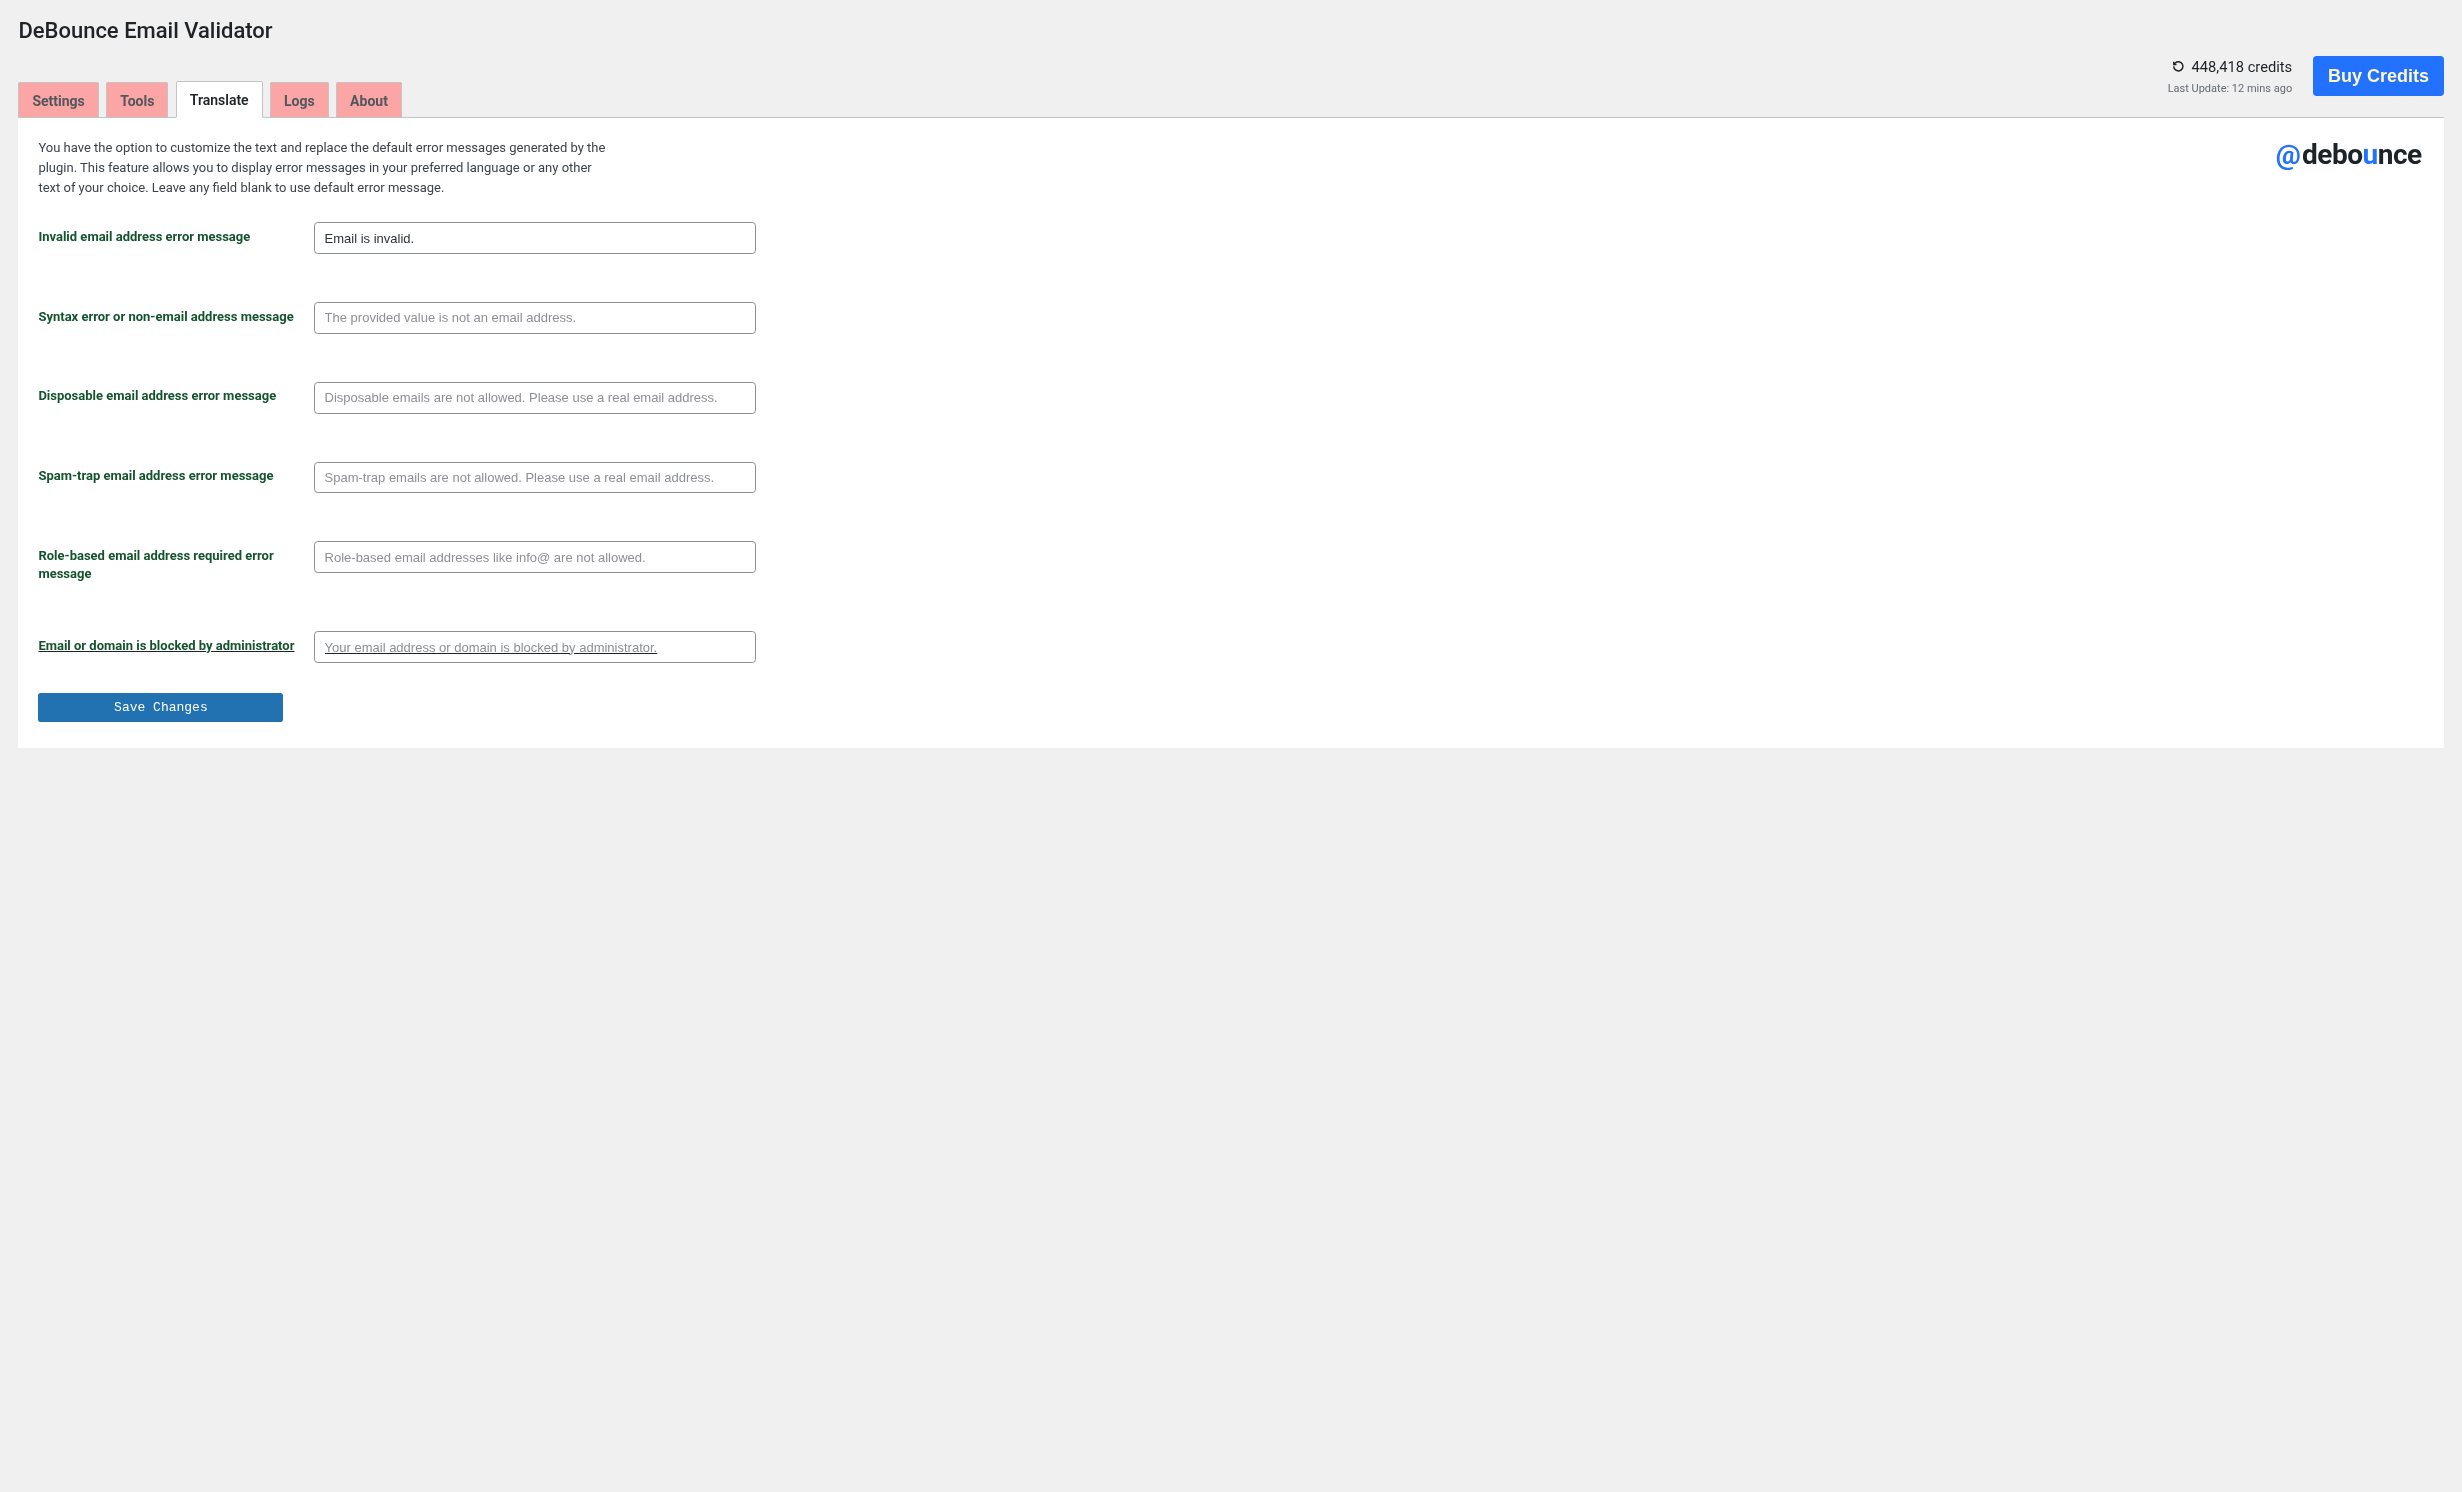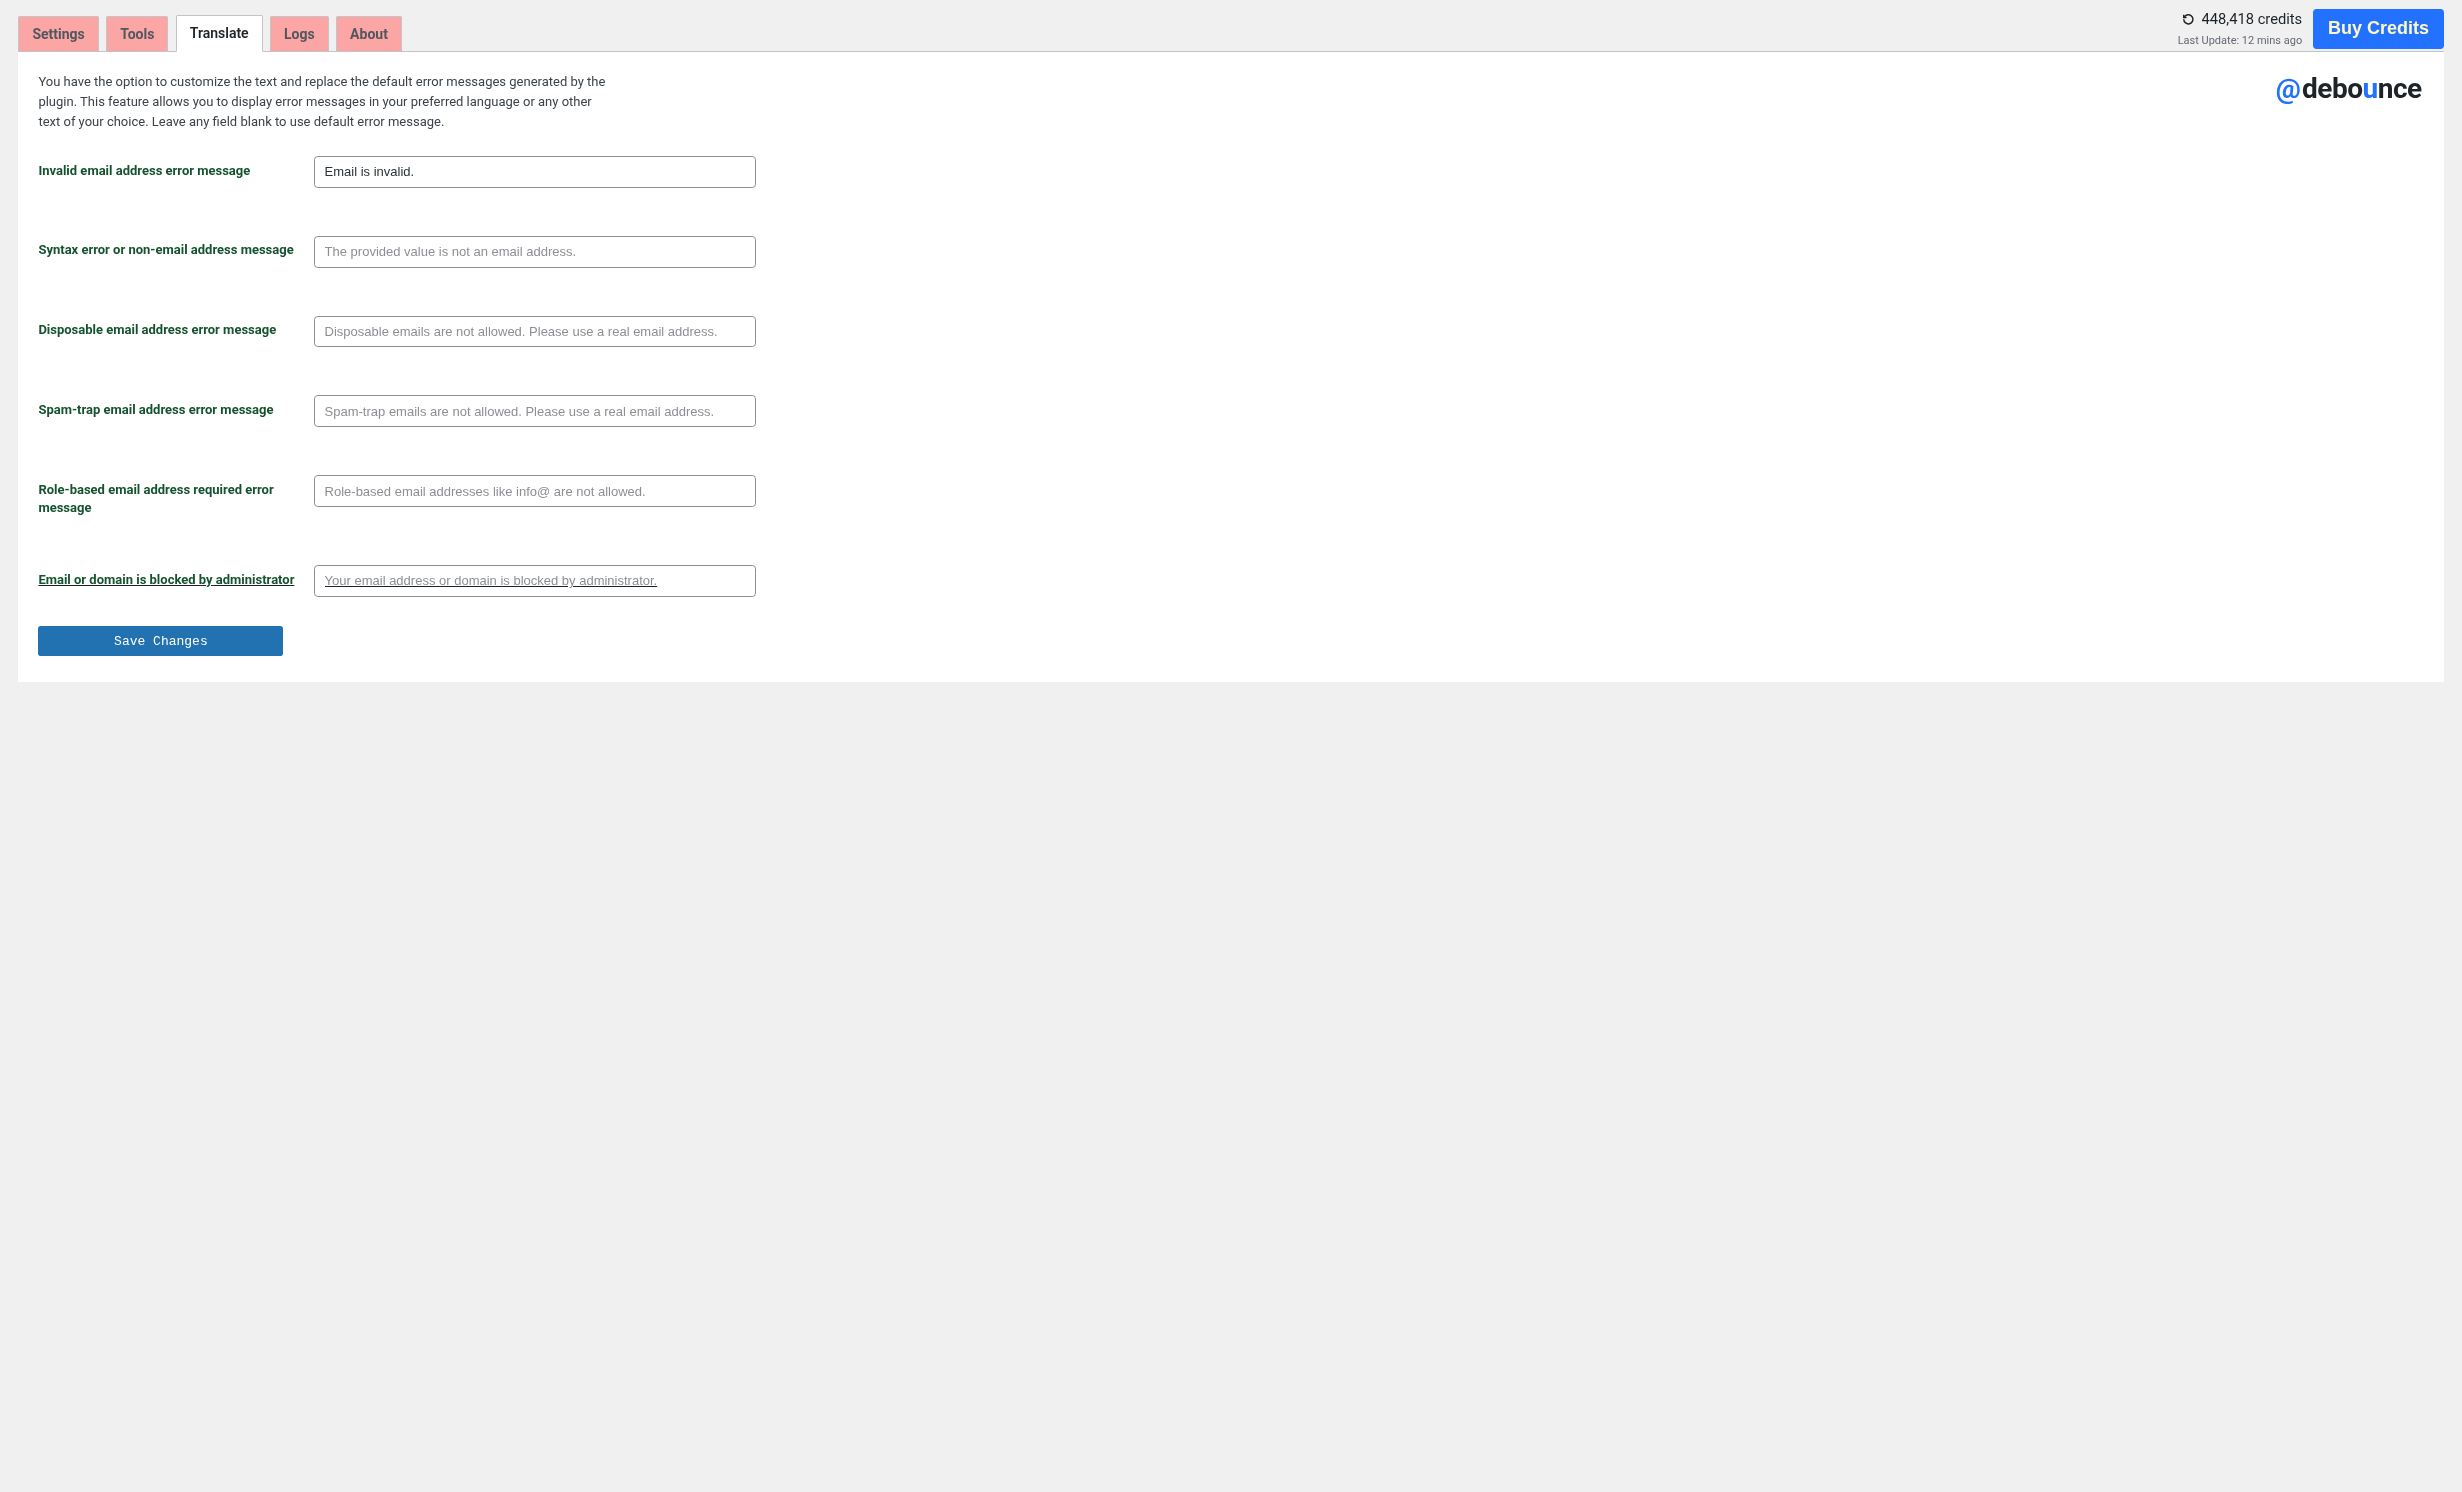--- a/index.html
+++ b/index.html
@@ -41,22 +41,22 @@
     background: #ffffff;
     color: #1d2327;
     font-weight: 600;
     border-bottom: 0.9px solid #fff;
     position: relative;
     z-index: 2;
   }
   .credits-area {
     display: flex;
     align-items: center;
-    gap: 11px;
-    padding-bottom: 3px;
+    gap: 21px;
+    padding-bottom: 22px;
     justify-content: center;
   }
   .credits-text { text-align: right; }
   .credits-line {
     display: flex;
     align-items: center;
     gap: 5.5px;
     font-size: 14.7px;
     color: #1d2327;
     justify-content: flex-end;
@@ -149,20 +149,21 @@
     font-weight: 500;
     border-radius: 2.8px;
     cursor: pointer;
     font-family: Liberation Mono, monospace;
   }
 </style>
 </head>
 <body>
 
 <div class="wrap">
+  <h1 class="page-title">DeBounce Email Validator</h1>
   <div class="header-row">
     <div class="tabs">
       <div class="tab">Settings</div>
       <div class="tab">Tools</div>
       <div class="tab active">Translate</div>
       <div class="tab">Logs</div>
       <div class="tab">About</div>
     </div>
     <div class="credits-area">
       <div class="credits-text">

